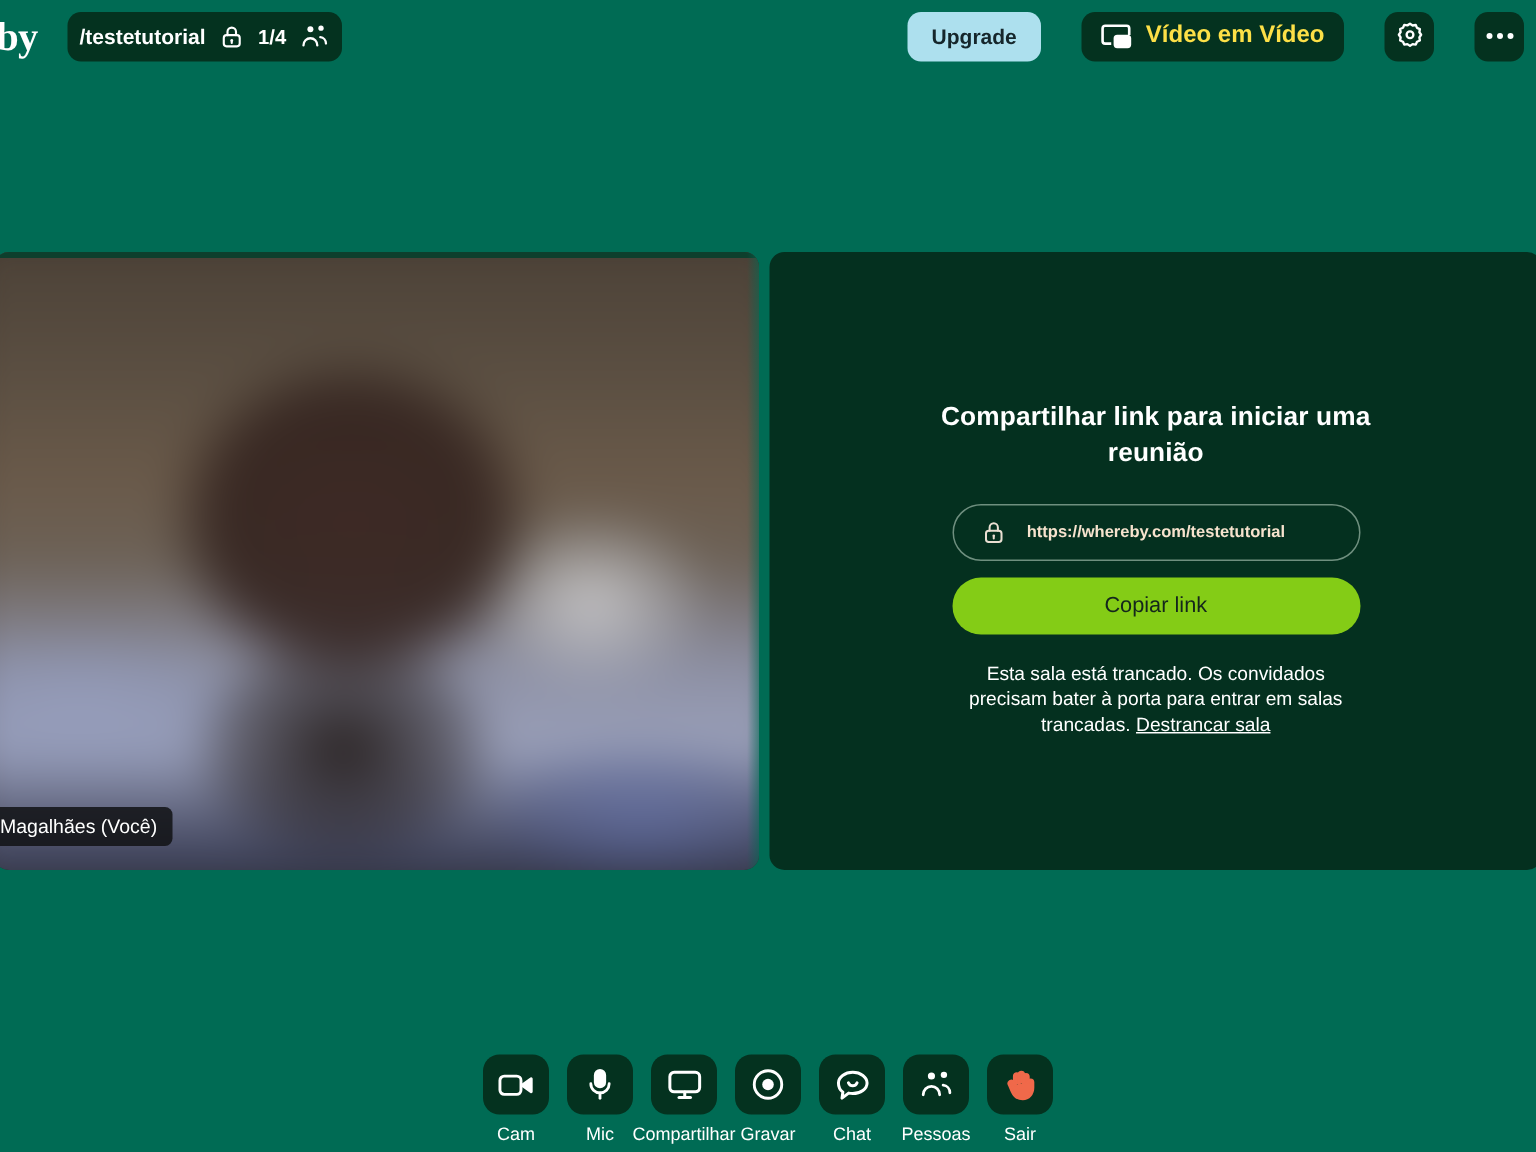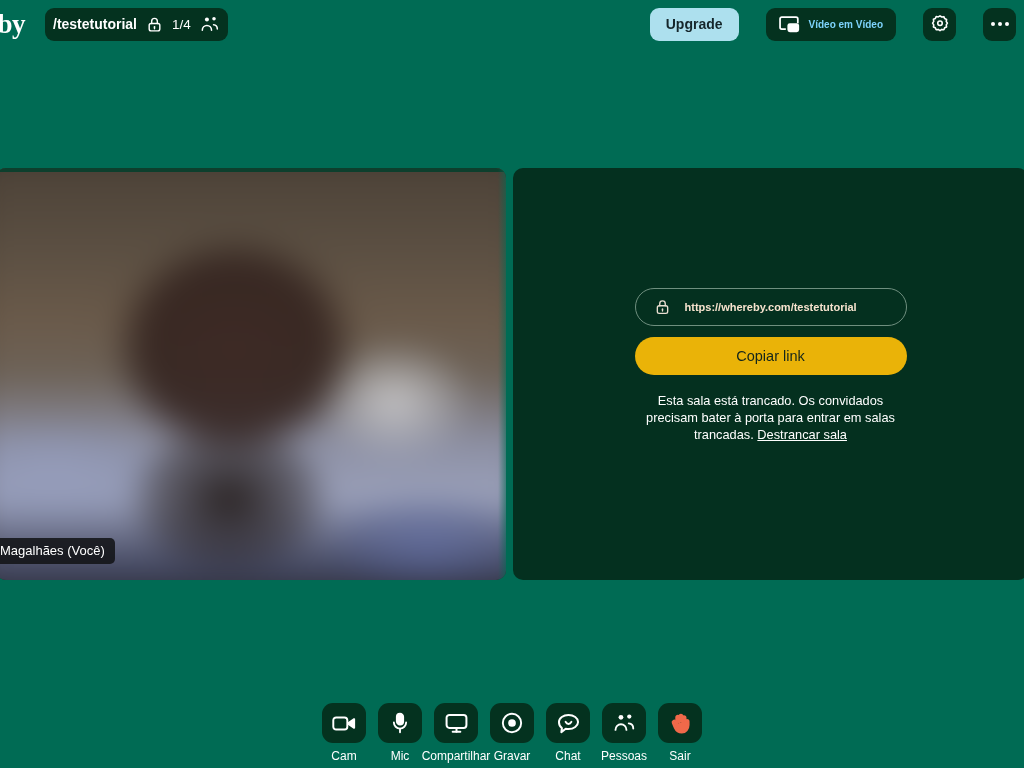--- a/index.html
+++ b/index.html
@@ -25,33 +25,33 @@
     font-size: 27px; font-weight: 700; letter-spacing: -0.5px;
     margin-left: -25px; padding-left: 0; white-space: nowrap;
   }
   .room-pill {
     display: flex; align-items: center; gap: 9px;
     background: #04321f; color: #ffffff;
     height: 33px; border-radius: 9px;
     padding: 0 8px; margin-left: 20px;
     font-size: 14px; font-weight: 600; white-space: nowrap;
   }
-  .room-pill .rp-count { font-size: 13.5px; font-weight: 400; }
+  .room-pill .rp-count { font-size: 13.5px; font-weight: 700; }
 
   .topbar-right { display: flex; align-items: center; gap: 27px; }
   .btn-upgrade {
     background: #ade0ee; color: #15262b;
     height: 33px; border-radius: 9px; padding: 0 16px;
     font-size: 14px; font-weight: 600; border: none; cursor: pointer;
     display: flex; align-items: center;
   }
   .btn-dark {
-    background: #04321f; color: #7dd3fc;
+    background: #04321f; color: #fde047;
     height: 33px; border-radius: 9px; padding: 0 13px;
-    font-size: 10px; font-weight: 600; border: none; cursor: pointer;
+    font-size: 16px; font-weight: 600; border: none; cursor: pointer;
     display: flex; align-items: center; gap: 9px; white-space: nowrap;
   }
   .btn-icon-sq {
     background: #04321f; color: #ffffff;
     width: 33px; height: 33px; border-radius: 9px; border: none; cursor: pointer;
     display: flex; align-items: center; justify-content: center;
   }
   .dots { display: flex; gap: 3px; align-items: center; }
   .dots i { width: 4px; height: 4px; border-radius: 50%; background: #fff; display: block; }
 
@@ -105,21 +105,21 @@
     border: 1px solid #6f8f7f; border-radius: 19px;
     display: flex; align-items: center; gap: 14px;
     padding: 0 18px; background: transparent;
   }
   .link-url {
     color: #f7e3ce; font-size: 11px; font-weight: 700; white-space: nowrap;
     overflow: hidden; text-overflow: ellipsis;
   }
   .btn-copy {
     margin-top: 11px; width: 272px; height: 38px;
-    background: #eab308; color: #14261c;
+    background: #84cc16; color: #14261c;
     border: none; border-radius: 19px; cursor: pointer;
     font-size: 14.5px; font-weight: 400;
     font-family: "Liberation Sans", sans-serif;
   }
   .lock-note {
     margin-top: 17px; width: 268px; text-align: center;
     color: #ffffff; font-size: 12.8px; line-height: 1.33; font-weight: 400;
   }
   .lock-note a { color: #ffffff; text-decoration: underline; cursor: pointer; text-align: right; }
 
@@ -207,20 +207,21 @@
   <div class="stage">
 
     <div class="video-tile">
       <div class="video-img"></div>
       <div class="video-topstrip"></div>
       <div class="video-edge-r"></div>
       <div class="name-chip">Magalhães (Você)</div>
     </div>
 
     <div class="share-panel">
+      <div class="share-title">Compartilhar link para iniciar uma reunião</div>
 
       <div class="link-field">
         <span>
           <svg width="17" height="18" viewBox="0 0 24 24" fill="none" stroke="#eadfd2" stroke-width="1.9" stroke-linecap="round">
             <rect x="4.7" y="10.3" width="14.6" height="10.6" rx="2.6"></rect>
             <path d="M8.1 10.3V7.3a3.9 3.9 0 0 1 7.8 0v3"></path>
             <circle cx="12" cy="15" r="1.2" fill="#eadfd2" stroke="none"></circle>
             <path d="M12 16v1.7"></path>
           </svg>
         </span>

